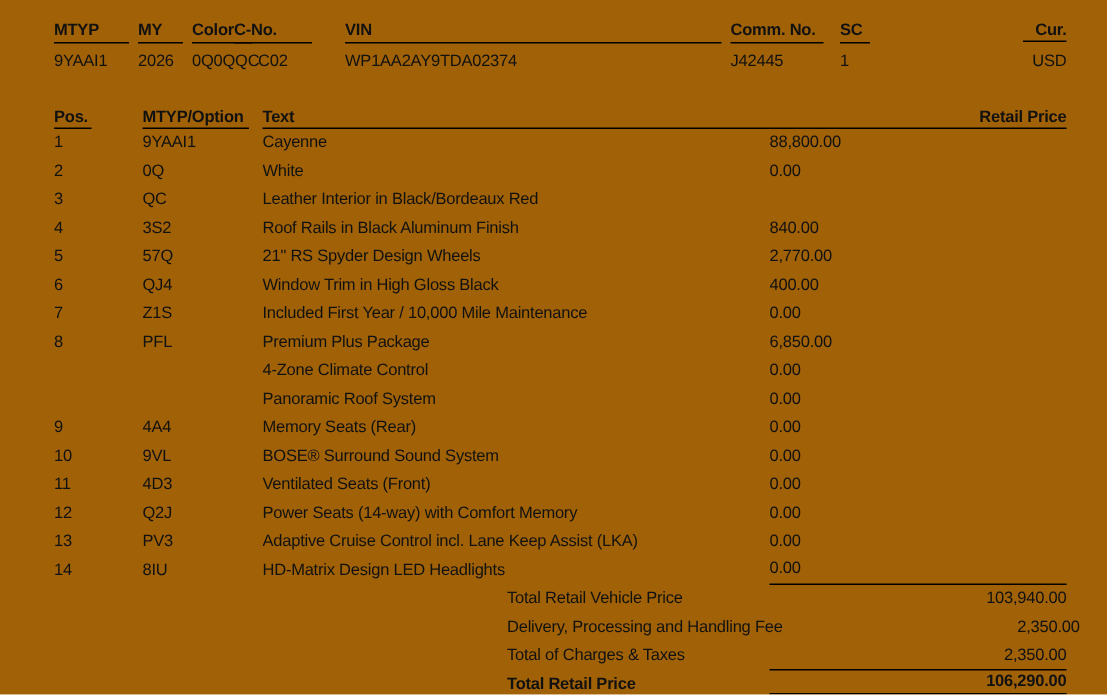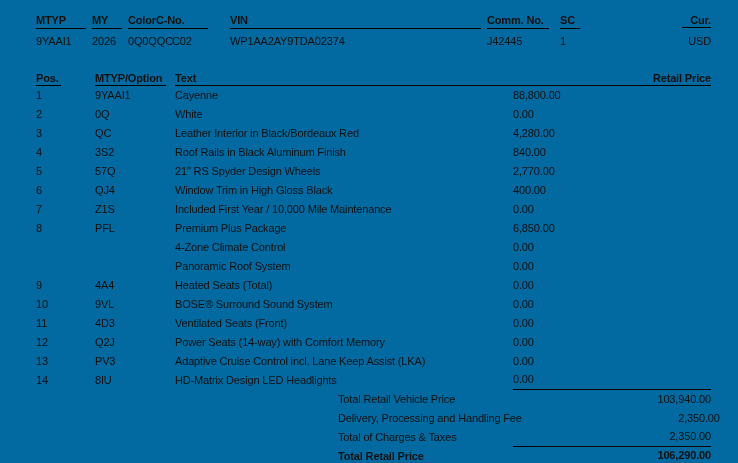--- a/index.html
+++ b/index.html
@@ -1,19 +1,19 @@
 <!DOCTYPE html>
 <html><head>
 <meta charset="utf-8">
 <style>
   html,body{margin:0;padding:0;background:#ffffff;}
   #page{
     position:relative;
     width:738px;height:463px;
-    background:#0369a1;
+    background:#a16207;
     font-family:"Liberation Sans", sans-serif;
     font-size:11px;
     letter-spacing:-0.15px;
     color:#111;
     overflow:hidden;
     box-sizing:border-box;
   }
   .sheet{position:absolute;left:36px;top:13px;width:675px;}
   
   .vrow{position:relative;width:675px;}
@@ -31,21 +31,21 @@
   .oh.pos{left:0;padding-right:2px;}
   .oh.option{left:59px;padding-right:4px;}
   .oh.textline{left:139px;right:0;}
   .oh.textline .retail{position:absolute;right:0;top:0;line-height:14px;text-align:center;}
   
   .orow{display:grid;grid-template-columns:53px 74px 332px 198px;column-gap:6px;height:19px;line-height:19px;width:675px;}
   .orow .price{}
   .orow .cell{white-space:nowrap;overflow:hidden;}
   .orow .price.ruled{border-bottom:1.5px solid #000;height:17.5px;line-height:17px;}
   
-  .trow{display:flex;height:19px;line-height:19px;width:675px;}
+  .trow{display:flex;height:19px;line-height:19px;width:675px;align-items:flex-end;}
   .trow .spacer{width:302px;flex:none;}
   .trow .tlabel{flex:1;white-space:nowrap;}
   .trow .tvalue{width:198px;flex:none;text-align:right;}
   .trow .tvalue.ruled{border-bottom:1.5px solid #000;height:17.5px;line-height:17px;}
   .trow.grand{font-weight:bold;}
   .trow.grand .tvalue{border-bottom:4px double #000;height:15px;line-height:15px;margin-top:1px;}
 </style>
 </head>
 <body>
 
@@ -92,21 +92,20 @@
         <div class="orow">
           <div class="cell pos">2</div>
           <div class="cell code">0Q</div>
           <div class="cell text">White</div>
           <div class="cell price">0.00</div>
         </div>
         <div class="orow">
           <div class="cell pos">3</div>
           <div class="cell code">QC</div>
           <div class="cell text">Leather Interior in Black/Bordeaux Red</div>
-          <div class="cell price">4,280.00</div>
         </div>
         <div class="orow">
           <div class="cell pos">4</div>
           <div class="cell code">3S2</div>
           <div class="cell text">Roof Rails in Black Aluminum Finish</div>
           <div class="cell price">840.00</div>
         </div>
         <div class="orow">
           <div class="cell pos">5</div>
           <div class="cell code">57Q</div>
@@ -139,21 +138,21 @@
         </div>
         <div class="orow">
           <div class="cell pos"></div>
           <div class="cell code"></div>
           <div class="cell text">Panoramic Roof System</div>
           <div class="cell price">0.00</div>
         </div>
         <div class="orow">
           <div class="cell pos">9</div>
           <div class="cell code">4A4</div>
-          <div class="cell text">Heated Seats (Total)</div>
+          <div class="cell text">Memory Seats (Rear)</div>
           <div class="cell price">0.00</div>
         </div>
         <div class="orow">
           <div class="cell pos">10</div>
           <div class="cell code">9VL</div>
           <div class="cell text">BOSE® Surround Sound System</div>
           <div class="cell price">0.00</div>
         </div>
         <div class="orow">
           <div class="cell pos">11</div>

